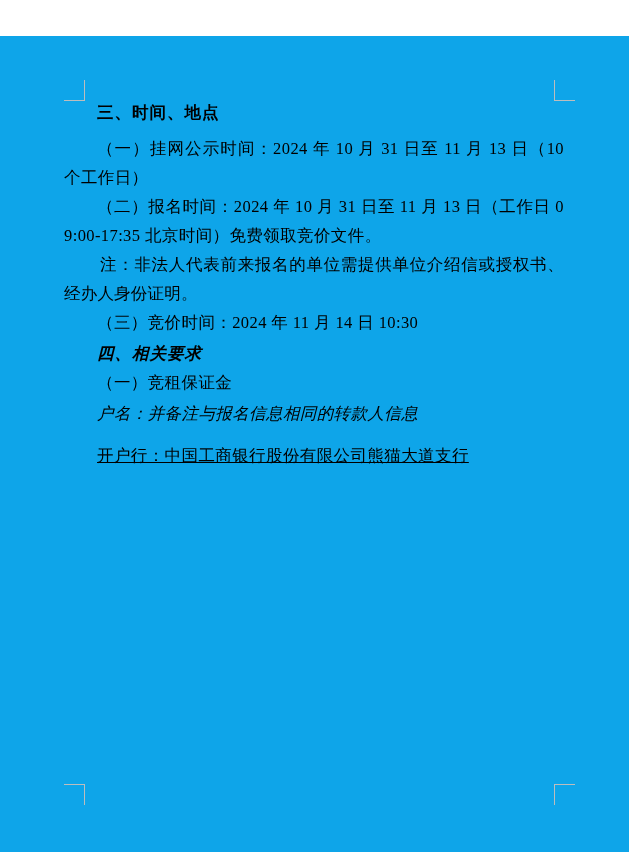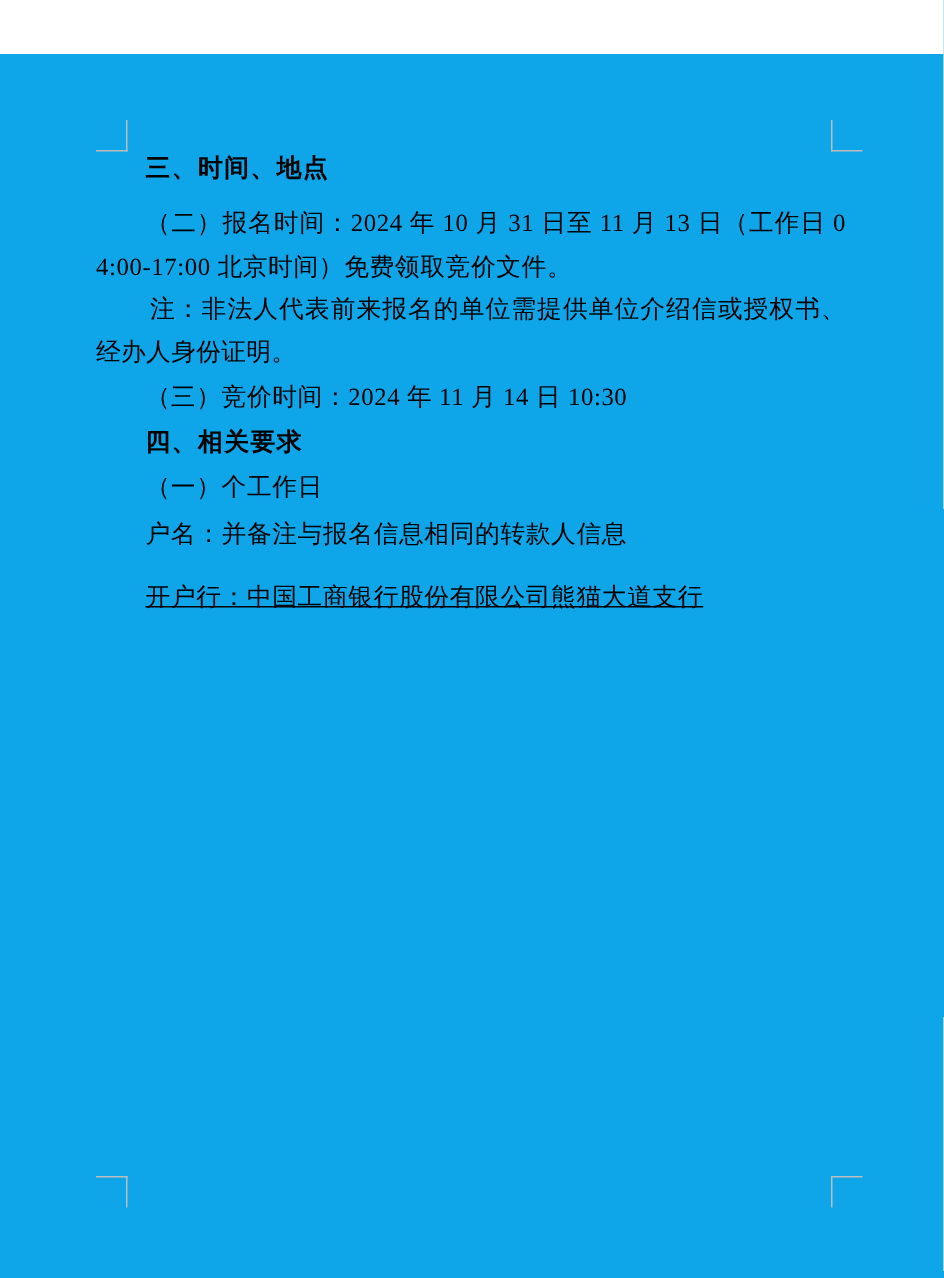--- a/index.html
+++ b/index.html
@@ -38,21 +38,21 @@
     letter-spacing: 1px;
   }
   .content p.note {
     font-family: "Liberation Sans", "DejaVu Sans", sans-serif;
     font-weight: normal;
     text-indent: 36px;
     letter-spacing: 0.2px;
   }
   .gap-after { margin-bottom: 7px !important; }
   .gap-before-sm { margin-top: 4px !important; }
-  .gap-before-xs { margin-top: 2px !important; }
+  .gap-before-xs { margin-top: 2px !important; font-style: italic; }
   .gap-before-lg { margin-top: 13px !important; text-decoration: underline; }
   
   .mark {
     position: absolute;
     width: 20px;
     height: 20px;
     border: 0 solid #bdbdbd;
   }
   .mark.tl { left: 64px; top: 44px; border-right-width: 1px; border-bottom-width: 1px; }
   .mark.tr { left: 554px; top: 44px; border-left-width: 1px; border-bottom-width: 1px; }
@@ -64,22 +64,23 @@
 
 <div class="page">
 
   <div class="mark tl"></div>
   <div class="mark tr"></div>
   <div class="mark bl"></div>
   <div class="mark br"></div>
 
   <div class="content">
     <p class="heading gap-after">三、时间、地点</p>
-    <p>（二）报名时间：2024 年 10 月 31 日至 11 月 13 日（工作日 04:00-17:00 北京时间）免费领取竞价文件。</p>
+    <p>（一）挂网公示时间：2024 年 10 月 31 日至 11 月 13 日（10 个工作日）</p>
+    <p>（二）报名时间：2024 年 10 月 31 日至 11 月 13 日（工作日 09:00-17:35 北京时间）免费领取竞价文件。</p>
     <p class="note">注：非法人代表前来报名的单位需提供单位介绍信或授权书、经办人身份证明。</p>
     <p>（三）竞价时间：2024 年 11 月 14 日 10:30</p>
     <p class="heading gap-before-xs">四、相关要求</p>
-    <p>（一）个工作日</p>
+    <p>（一）竞租保证金</p>
     <p class="gap-before-xs">户名：并备注与报名信息相同的转款人信息</p>
     <p class="gap-before-lg">开户行：中国工商银行股份有限公司熊猫大道支行</p>
   </div>
 
 </div>
 
 </body></html>

